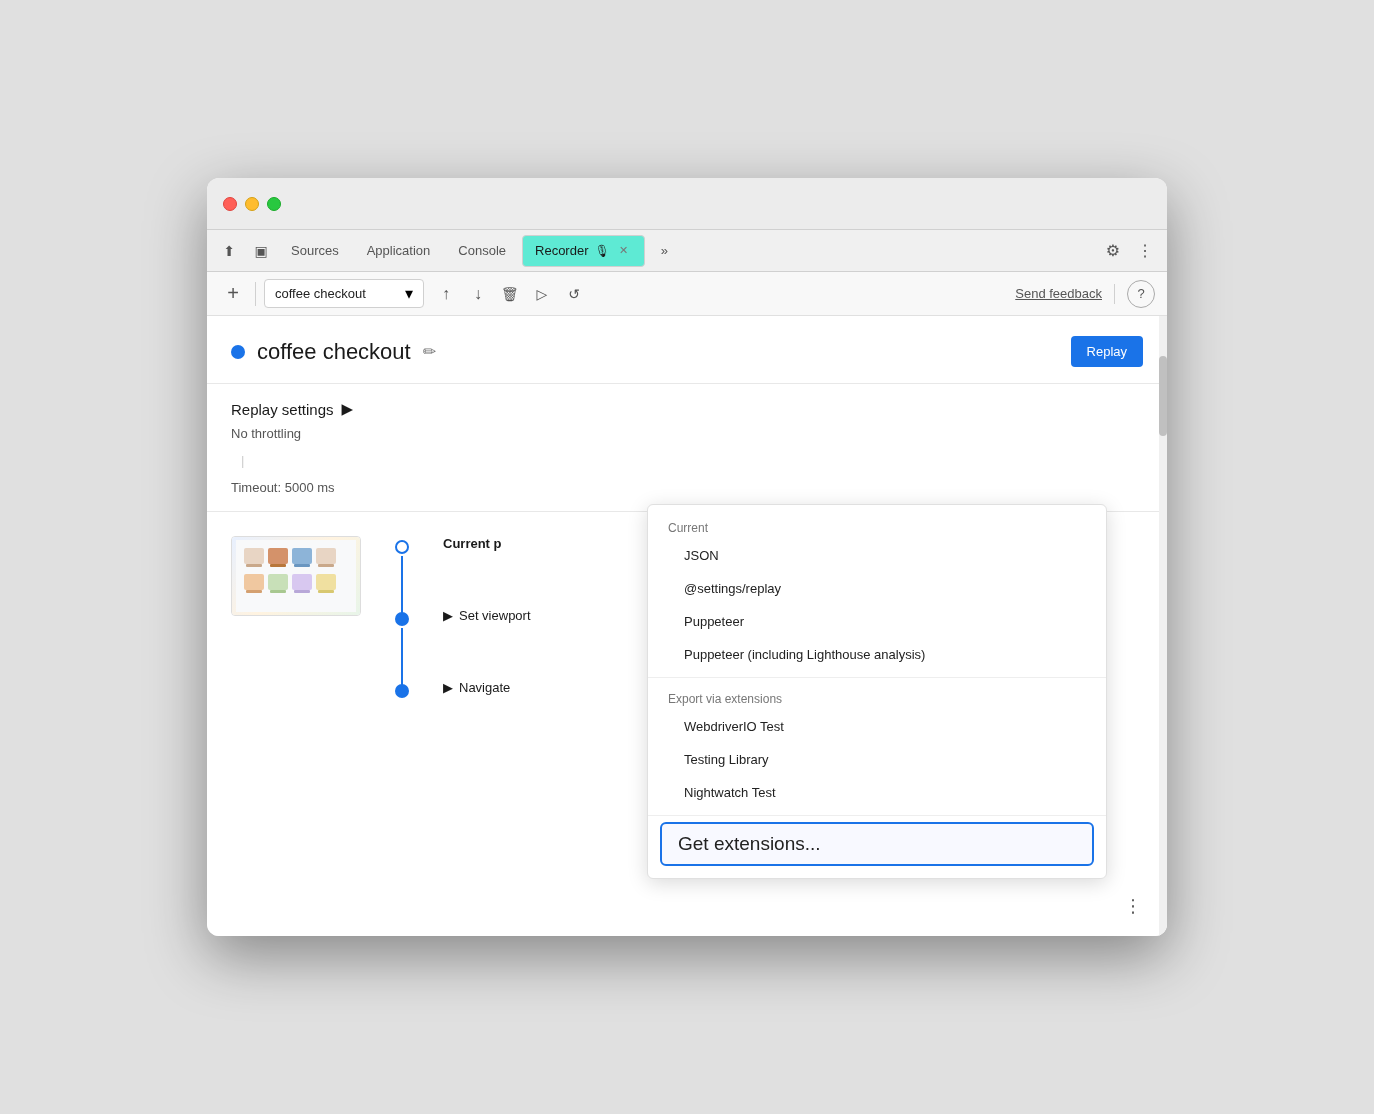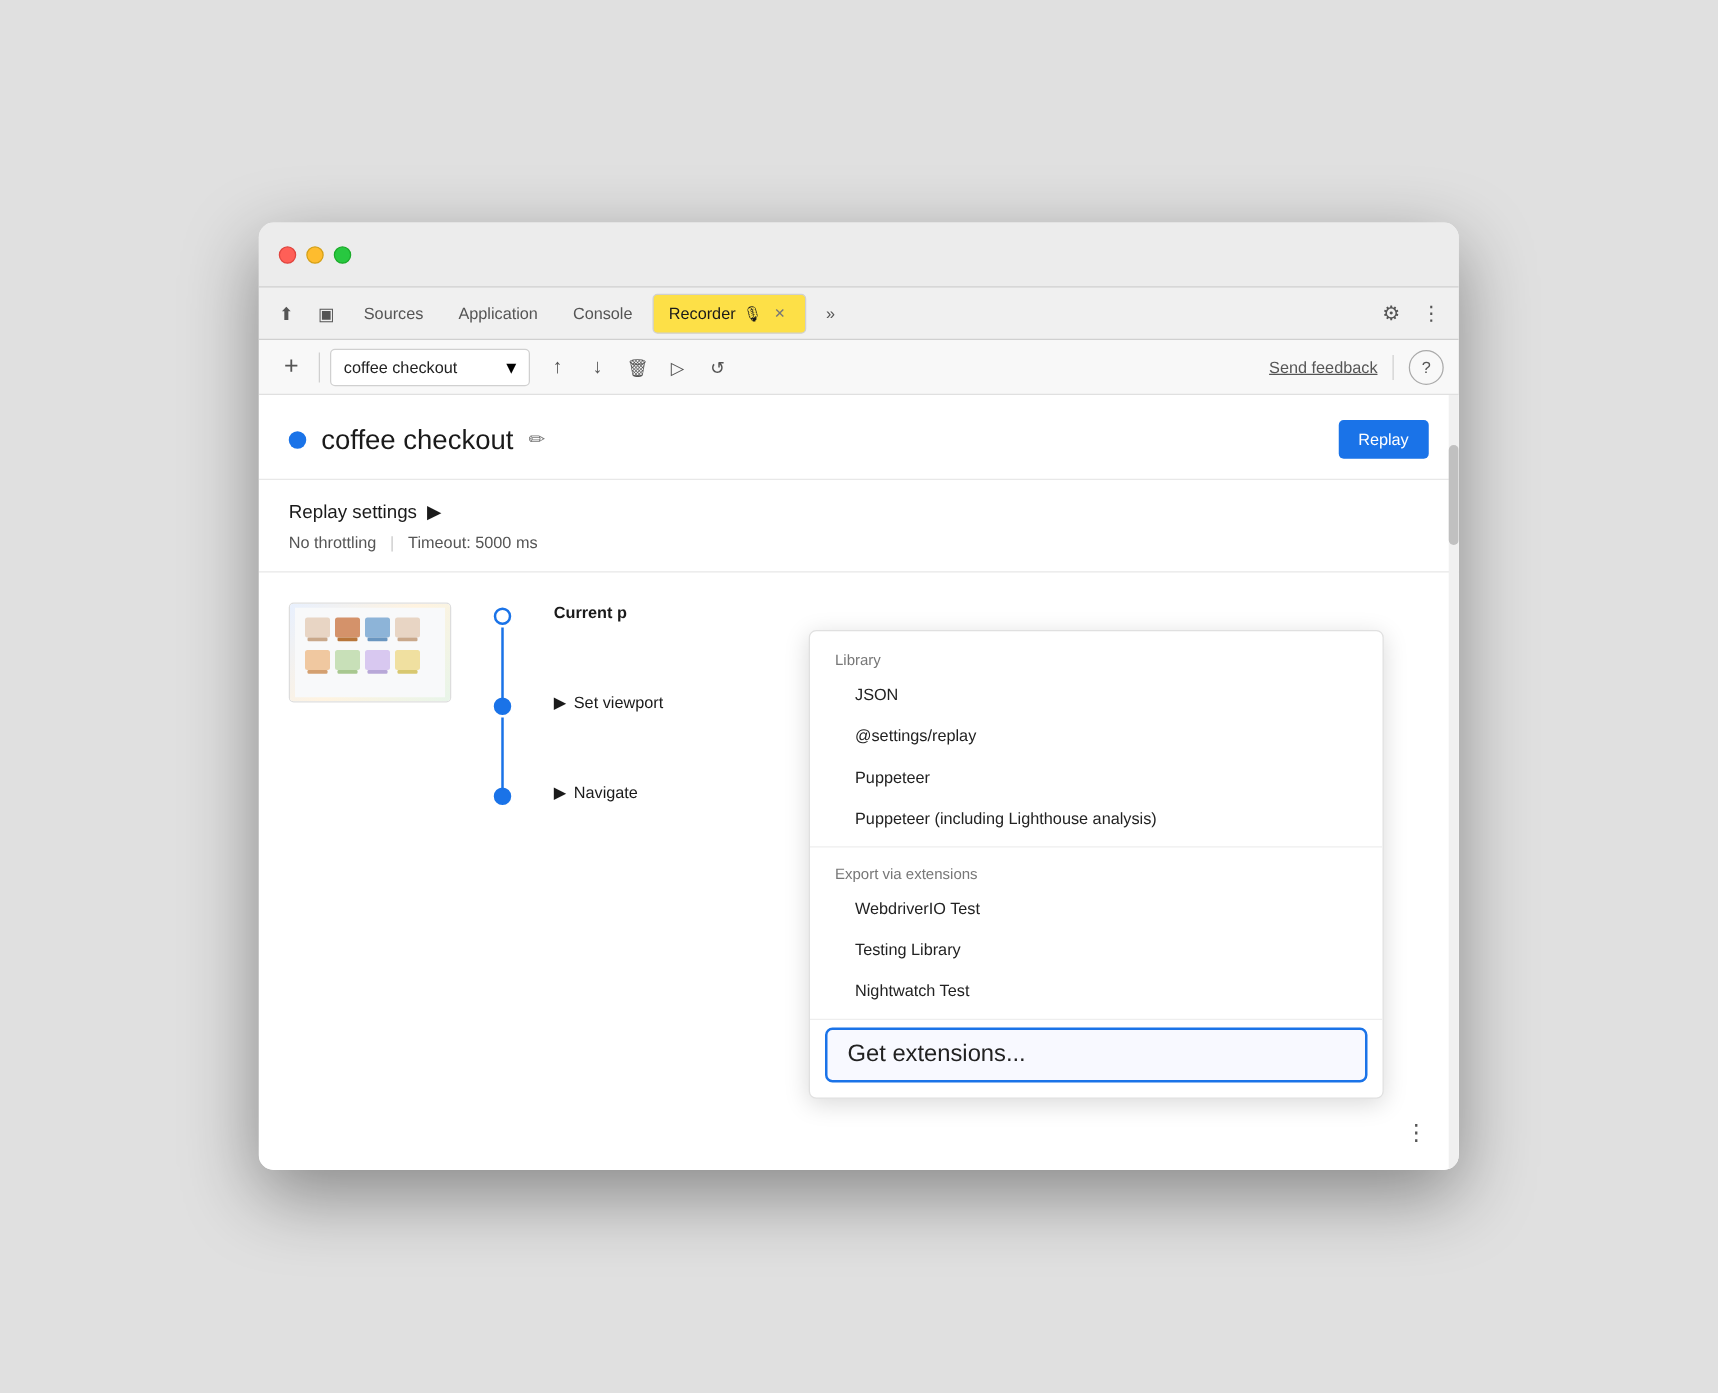--- a/index.html
+++ b/index.html
@@ -87,21 +87,21 @@
       display: flex;
       align-items: center;
       gap: 6px;
       border-radius: 4px;
       cursor: pointer;
       font-size: 13px;
       color: #555;
       white-space: nowrap;
     }
     .tab.active {
-      background: #fde047;
+      background: #5eead4;
       color: #1a1a1a;
       font-weight: 500;
       border: 1px solid #d0d0d0;
     }
 
     .tab-close {
       width: 16px;
       height: 16px;
       display: flex;
       align-items: center;
@@ -285,21 +285,22 @@
       font-weight: 500;
       color: #1a1a1a;
       cursor: pointer;
       margin-bottom: 8px;
     }
 
     .replay-settings-details {
       font-size: 13px;
       color: #555;
       display: flex;
-      gap: 1px;
+      gap: 12px;
+      flex-direction: column;
     }
 
     .settings-divider {
       margin: 0 10px;
       color: #ccc;
     }
 
     
     .timeline-area {
       padding: 16px 0;
@@ -634,21 +635,21 @@
         <div class="timeline-content">
           <div class="timeline-sublabel">
             <span>▶</span>
             <span>Navigate</span>
           </div>
         </div>
       </div>
     </div>
 
     <div class="dropdown-menu">
-      <div class="menu-section-label">Library</div>
+      <div class="menu-section-label">Current</div>
 
       <div class="menu-item">JSON</div>
       <div class="menu-item">@settings/replay</div>
       <div class="menu-item">Puppeteer</div>
       <div class="menu-item">Puppeteer (including Lighthouse analysis)</div>
 
       <div class="menu-separator"></div>
 
       <div class="menu-section-label">Export via extensions</div>
 

